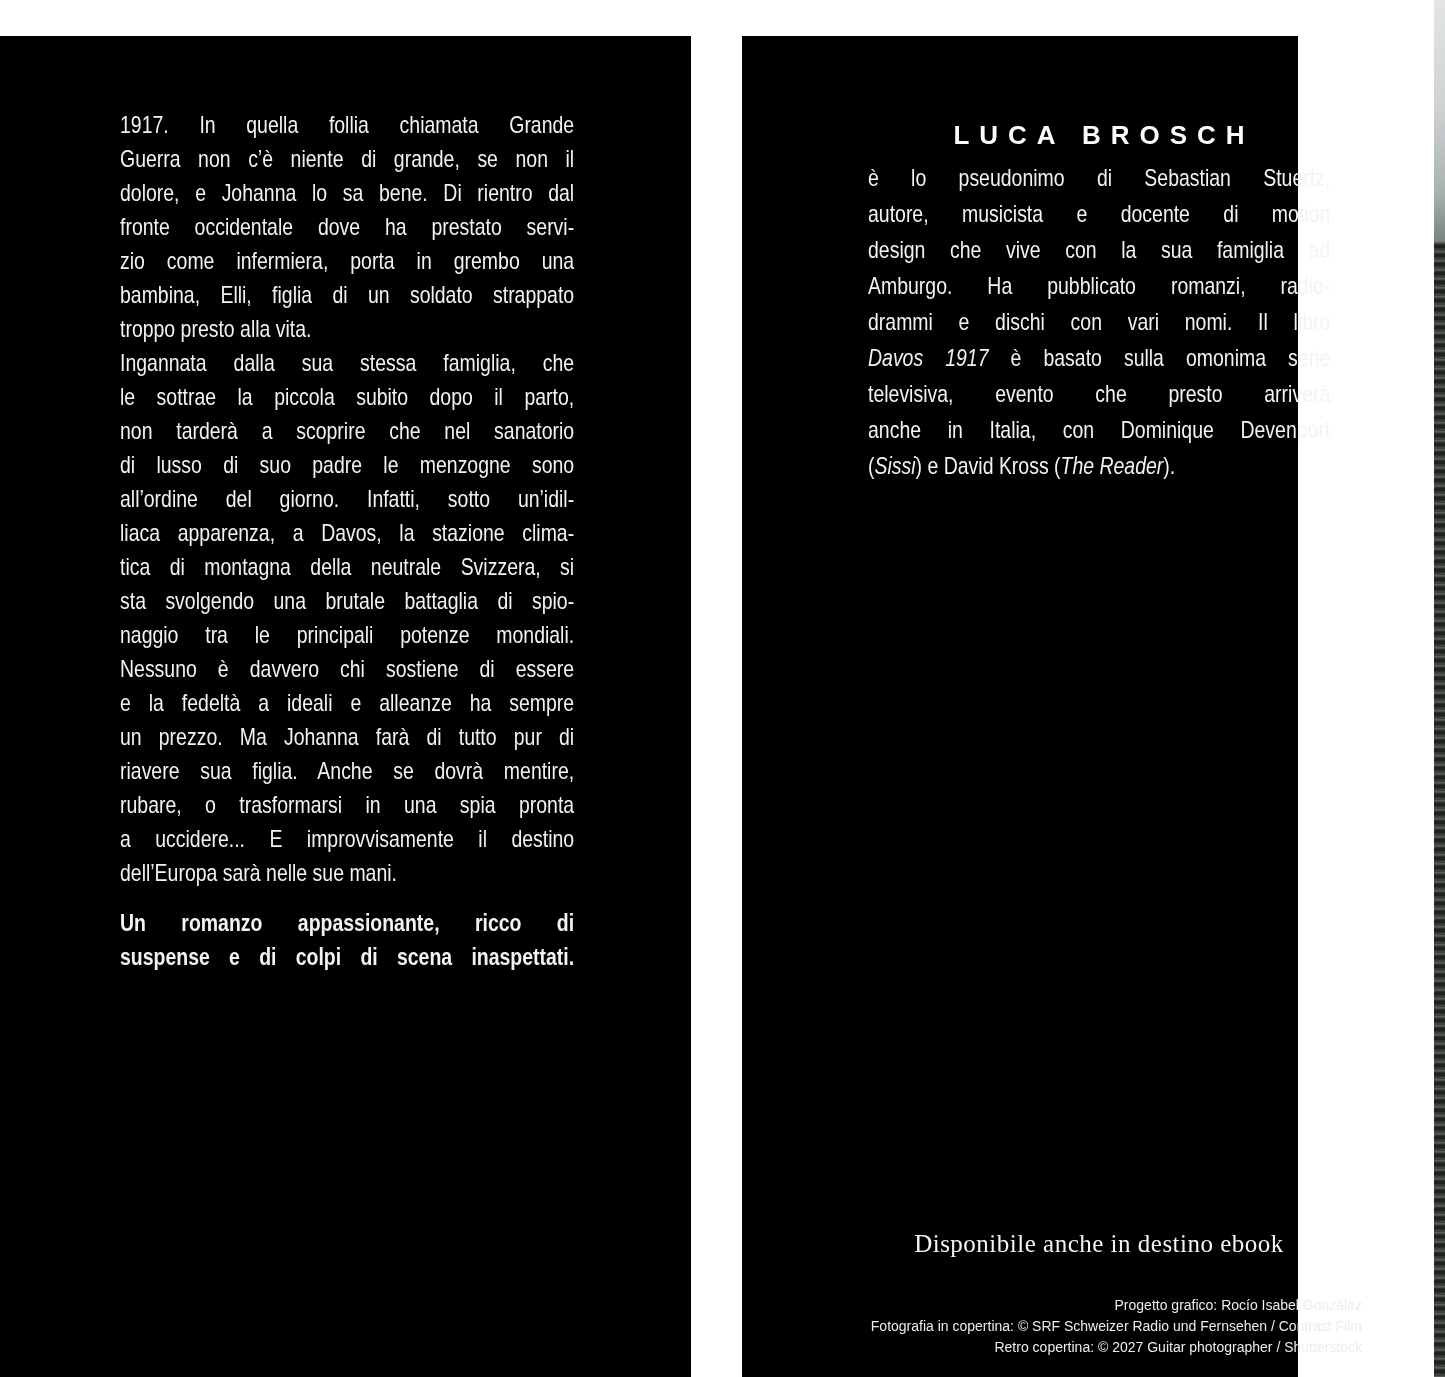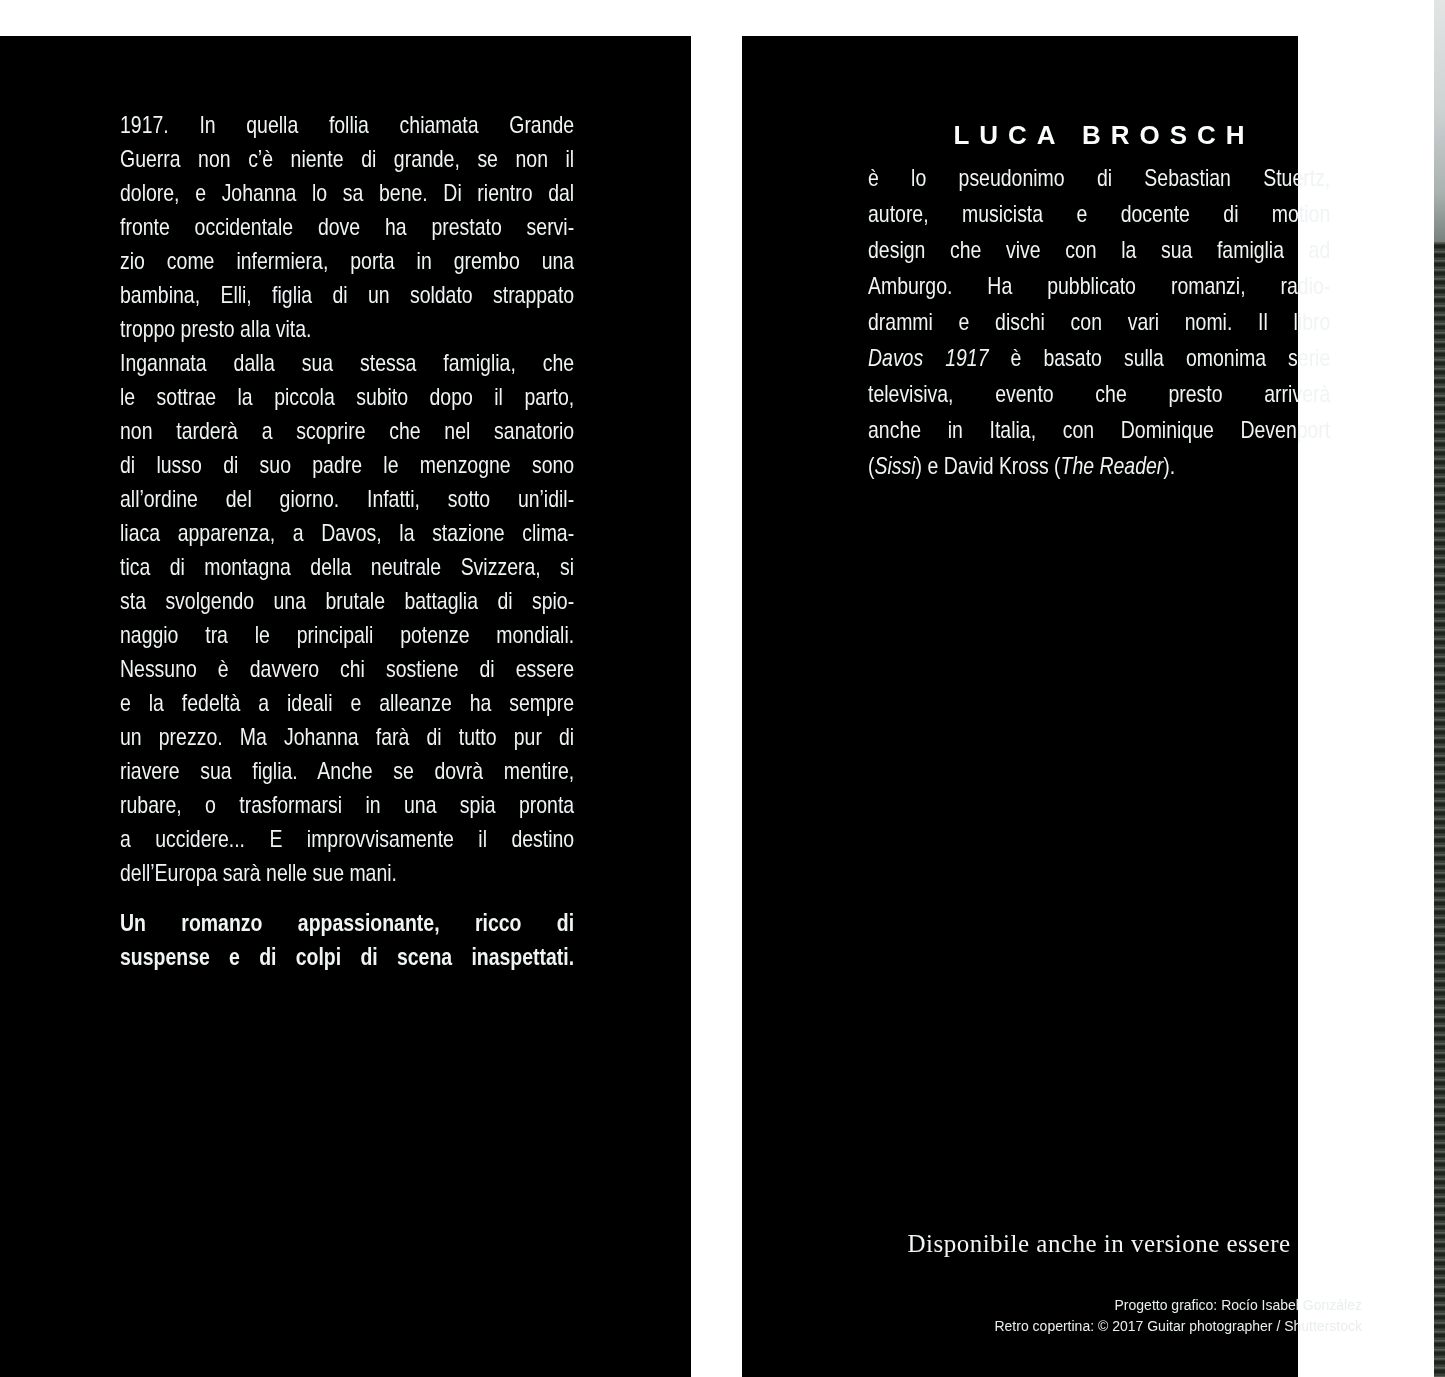--- a/index.html
+++ b/index.html
@@ -95,25 +95,26 @@
         <div class="line">design che vive con la sua famiglia ad</div>
         <div class="line">Amburgo. Ha pubblicato romanzi, radio-</div>
         <div class="line">drammi e dischi con vari nomi. Il libro</div>
         <div class="line"><em>Davos 1917</em> è basato sulla omonima serie</div>
         <div class="line">televisiva, evento che presto arriverà</div>
         <div class="line">anche in Italia, con Dominique Devenport</div>
         <div class="line last">(<em>Sissi</em>) e David Kross (<em>The Reader</em>).</div>
       </div>
 
 
-    <div class="serifline ebook">Disponibile anche in versione essere</div>
+    <div class="serifline ebook">Disponibile anche in destino ebook</div>
 
     <div class="credits">
         <div class="credit-line">Progetto grafico: Rocío Isabel González</div>
-        <div class="credit-line">Retro copertina: © 2017 Guitar photographer / Shutterstock</div>
+        <div class="credit-line">Fotografia in copertina: © SRF Schweizer Radio und Fernsehen / Contrast Film</div>
+        <div class="credit-line">Retro copertina: © 2027 Guitar photographer / Shutterstock</div>
       </div>
   </div>
 
   <div class="photo-edge">
     <div class="sky"></div>
     <div class="forest"></div>
   </div>
 
 </div>
 

